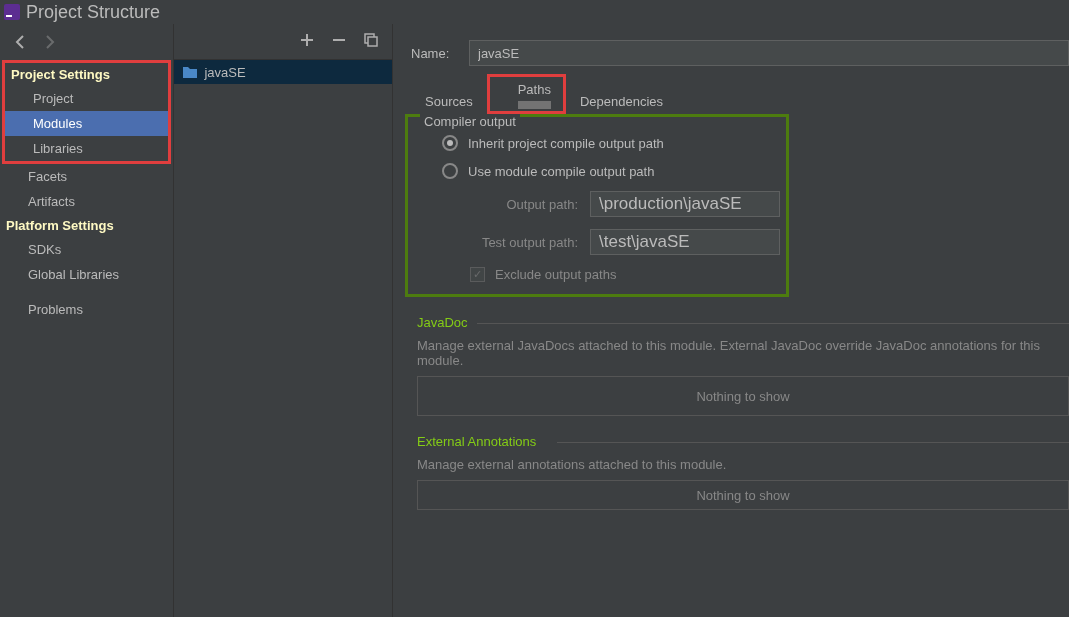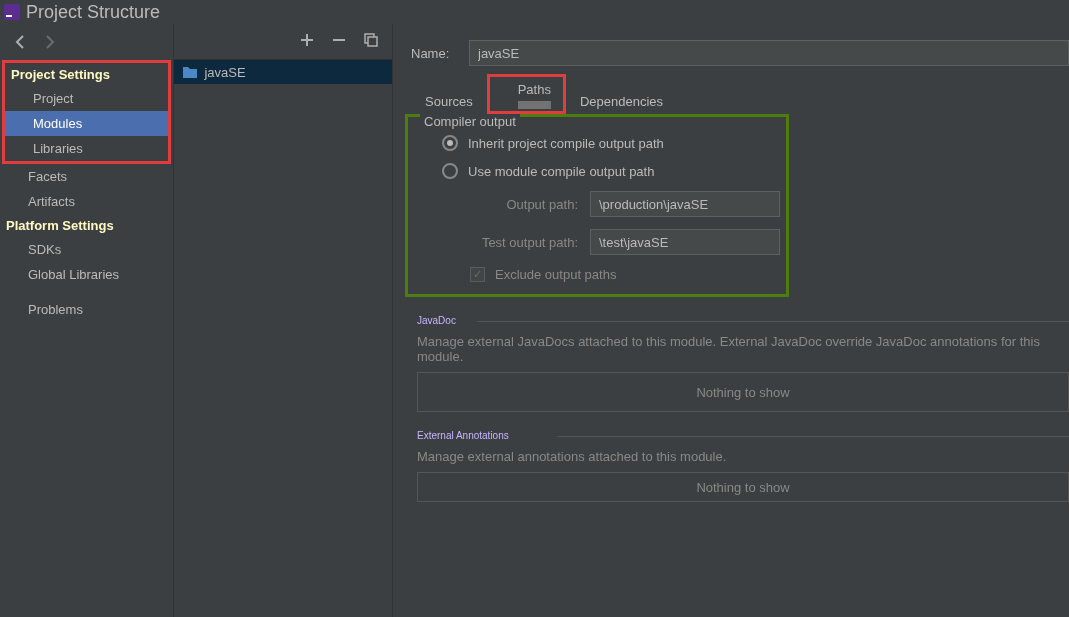--- a/index.html
+++ b/index.html
@@ -32,26 +32,26 @@
 .tab-red-box { border:3px solid #e03e3e; padding:3px 12px 2px; }
 .content-area { padding:0 0 0 0; }
 .fieldset-box { position:relative; margin:10px 0 0 0; }
 .fieldset-legend { position:absolute; top:-9px; left:6px; background:#3c3f41; padding:0 4px; color:#bbbbbb; font-size:13px; }
 .red-big-box { border:3px solid #4d7c0f; margin-left:-6px; padding:6px 6px 6px 6px; }
 .radio-row { display:flex; align-items:center; gap:10px; padding:6px 0 6px 28px; }
 .radio { width:16px; height:16px; border-radius:50%; border:2px solid #888; display:flex; align-items:center; justify-content:center; }
 .radio.selected::after { content:""; width:6px; height:6px; border-radius:50%; background:#bbbbbb; }
 .path-row { display:flex; align-items:center; padding:6px 0 6px 28px; }
 .path-label { width:148px; text-align:right; color:#888; padding-right:12px; }
-.path-input { width:190px; height:26px; background:#45494a; border:1px solid #5e6060; color:#bbbbbb; padding:0 8px; font-size:13px; }
+.path-input { width:190px; height:26px; background:#45494a; border:1px solid #5e6060; color:#bbbbbb; padding:0 8px; font-size:17px; }
 .check-row { display:flex; align-items:center; gap:10px; padding:6px 0 6px 56px; }
 .checkbox { width:15px; height:15px; border:1px solid #6e6e6e; background:#45494a; display:flex; align-items:center; justify-content:center; opacity:0.6; }
 .checkbox.checked::after { content:"✓"; font-size:11px; color:#888; }
 .section-block { margin:18px 0 0 24px; }
-.section-title { color:#c4b5fd; font-size:10px; position:relative; }
+.section-title { color:#84cc16; font-size:13px; position:relative; }
 .section-title::after { content:""; position:absolute; left:60px; right:0; top:50%; border-top:1px solid #555; }
 .section-desc { color:#888; margin-top:8px; }
 .empty-box { border:1px solid #555; height:40px; display:flex; align-items:center; justify-content:center; color:#888; margin-top:8px; }
 .section-title.ext::after { left:140px; }
 </style>
 </head>
 <body>
 
 <div class="titlebar">
   <svg class="logo" viewBox="0 0 16 16">

